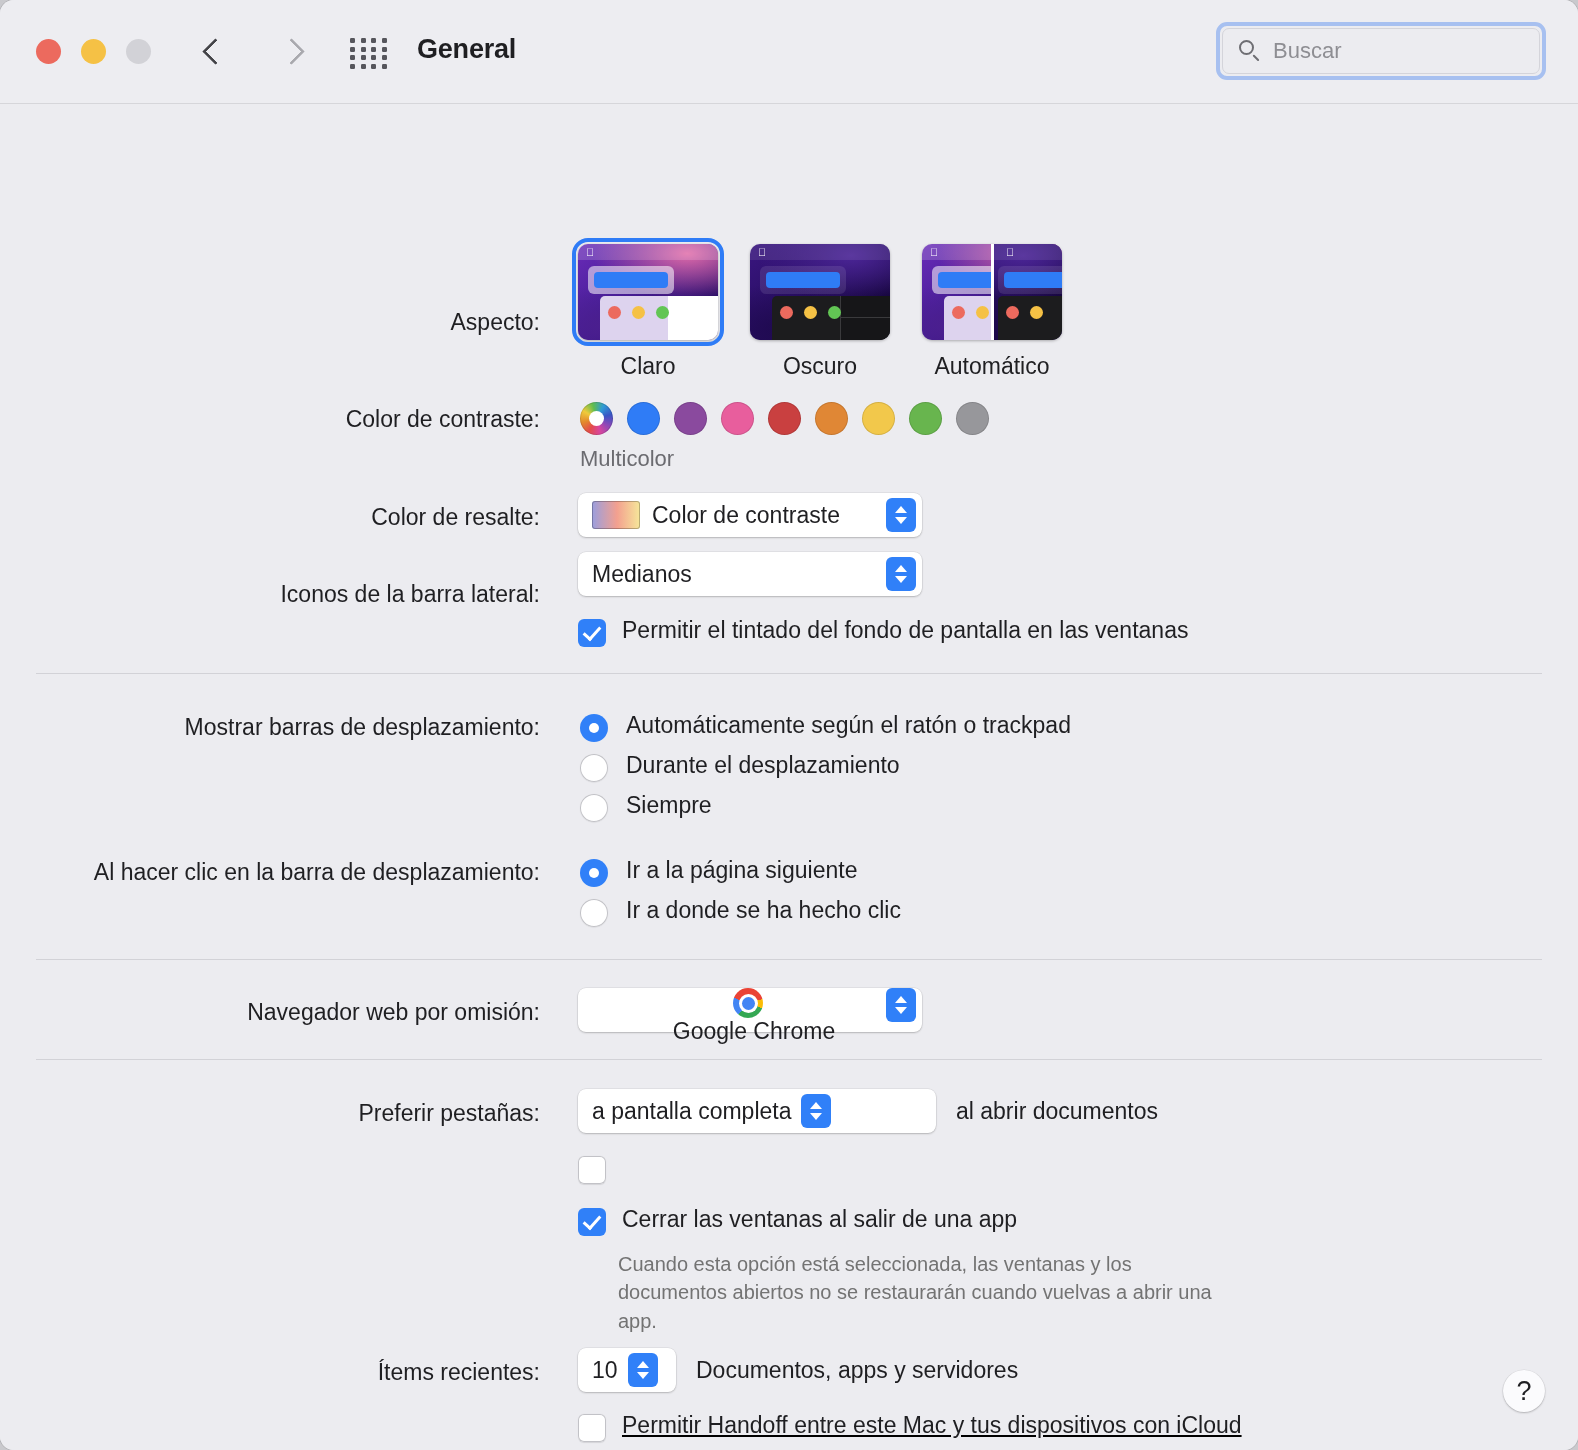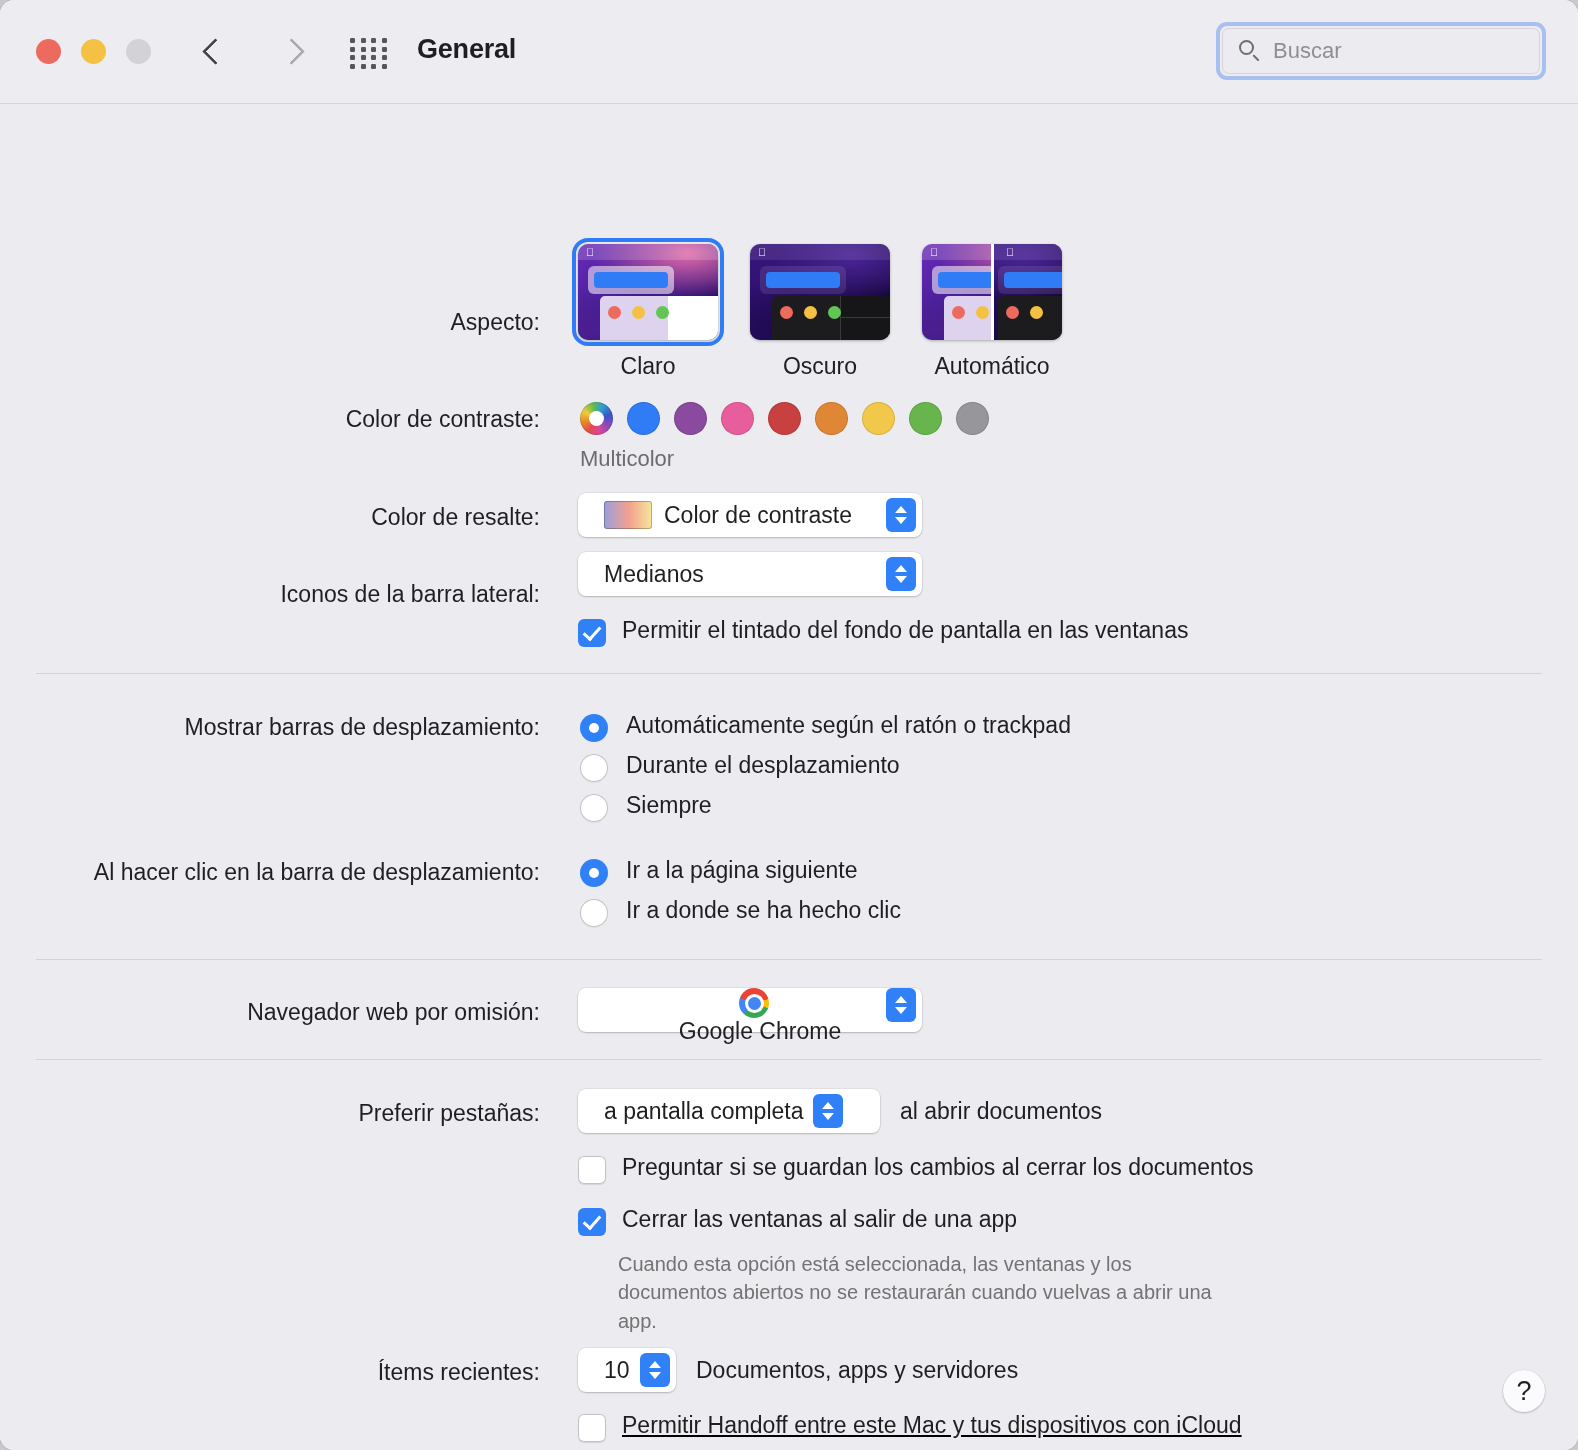--- a/index.html
+++ b/index.html
@@ -294,21 +294,21 @@
   }
 
   
   .popup {
     height: 44px;
     border-radius: 8px;
     background: #fff;
     box-shadow: 0 1px 2px rgba(0,0,0,0.20), 0 0 0 0.5px rgba(0,0,0,0.09);
     display: inline-flex;
     align-items: center;
-    padding-left: 26px;
+    padding-left: 14px;
     padding-right: 6px;
     box-sizing: border-box;
     position: relative;
   }
   .popup-text {
     font-size: 23px;
     color: #1f1f22;
     white-space: nowrap;
   }
   .stepper-btn {
@@ -643,33 +643,32 @@
           <i class="arw up"></i>
             <i class="arw dn"></i>
         </span>
       </div>
     </div>
 
     <div class="sep" style="top:955px;"></div>
 
     <div class="lbl" style="top:996px;">Preferir pestañas:</div>
     <div class="row" style="left:578px; top:985px; align-items:center;">
-      <div class="popup" style="width:302px;">
+      <div class="popup" style="width:358px;">
         <span class="popup-text">a pantalla completa</span>
         <span class="stepper-btn" style="margin-left:10px;">
           <i class="arw up"></i>
             <i class="arw dn"></i>
         </span>
       </div>
       <span class="suffix">al abrir documentos</span>
     </div>
 
     <div class="cbrow" style="left:578px; top:1050px;">
       <span class="cb off"></span>
-      <span class="cb-text">Preguntar si se guardan los cambios al cerrar los documentos</span>
     </div>
 
     <div class="cbrow" style="left:578px; top:1102px;">
       <span class="cb on"></span>
       <span class="cb-text">Cerrar las ventanas al salir de una app</span>
     </div>
     <div class="desc" style="left:618px; top:1146px;">Cuando esta opción está seleccionada, las ventanas y los documentos abiertos no se restaurarán cuando vuelvas a abrir una app.</div>
 
     <div class="lbl" style="top:1255px;">Ítems recientes:</div>
     <div class="row" style="left:578px; top:1244px; align-items:center;">

